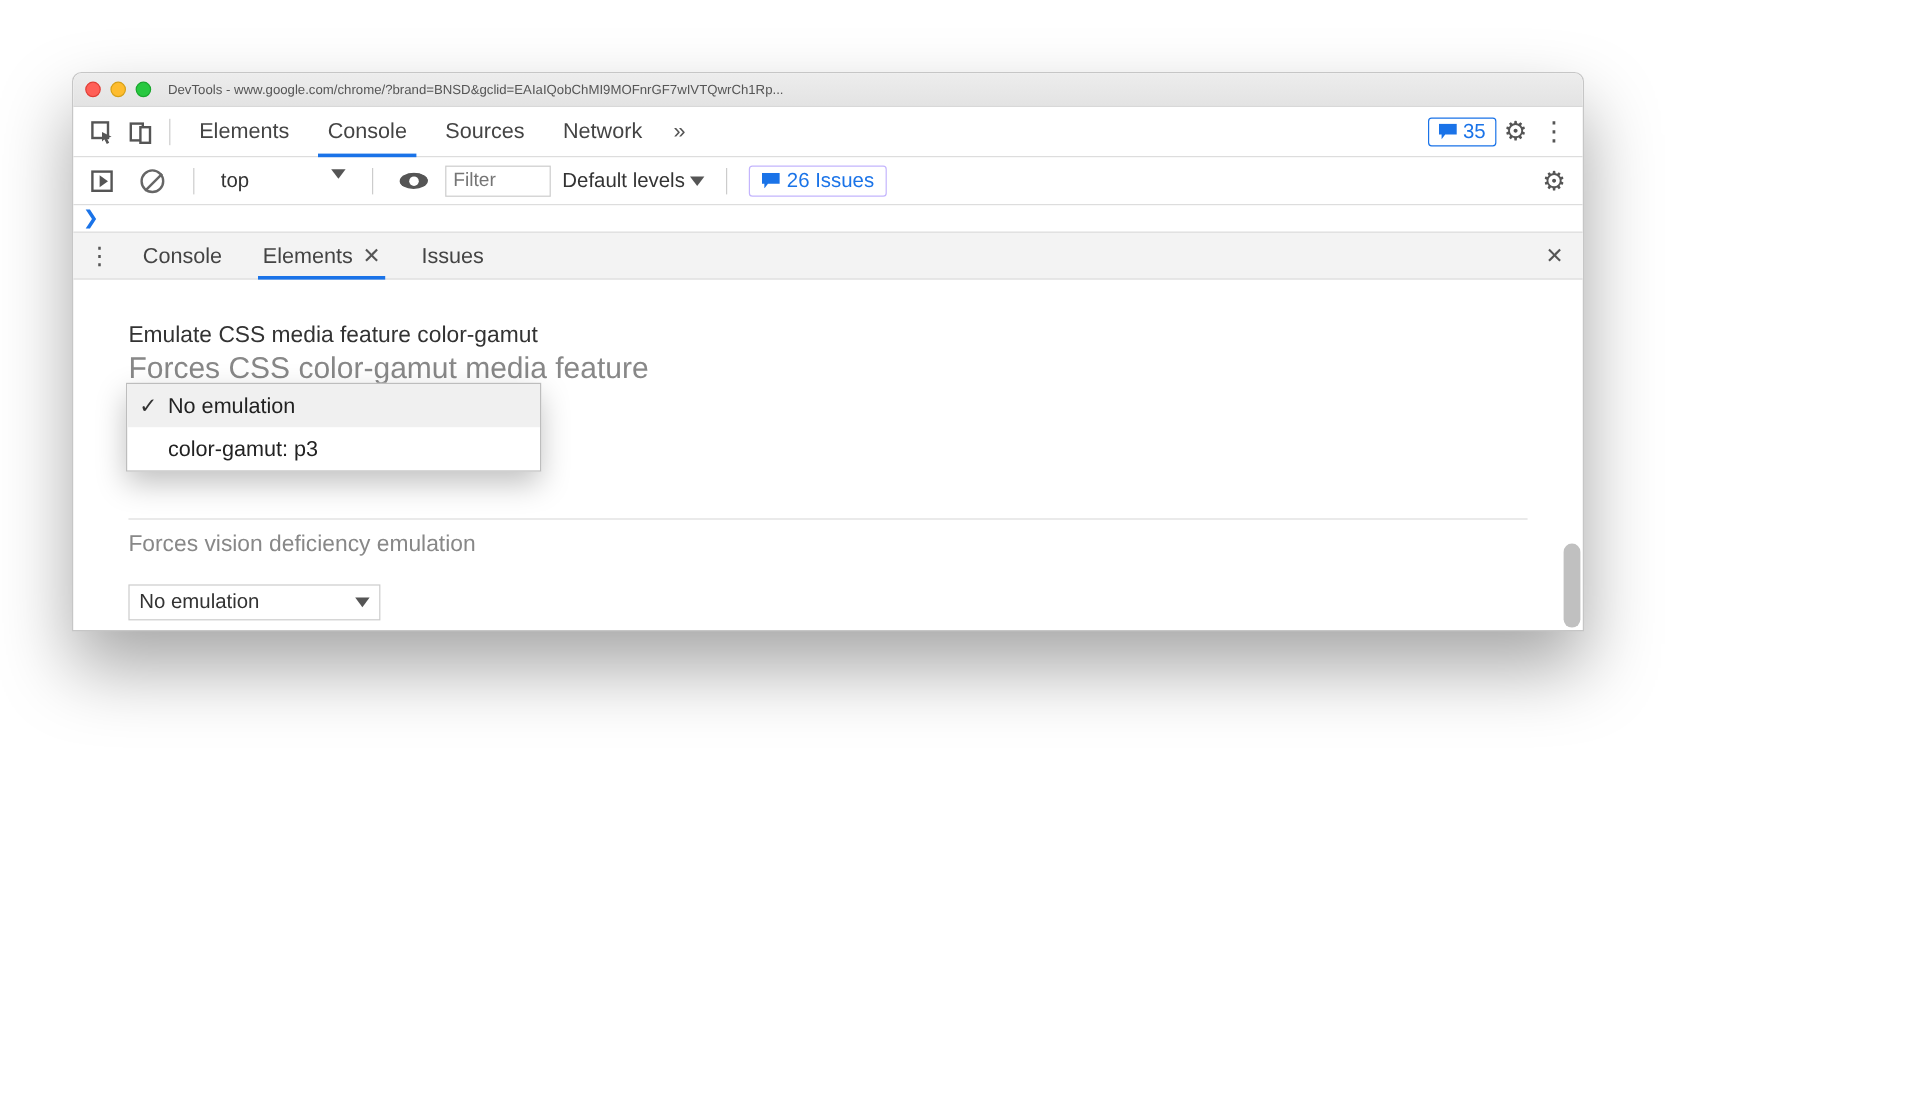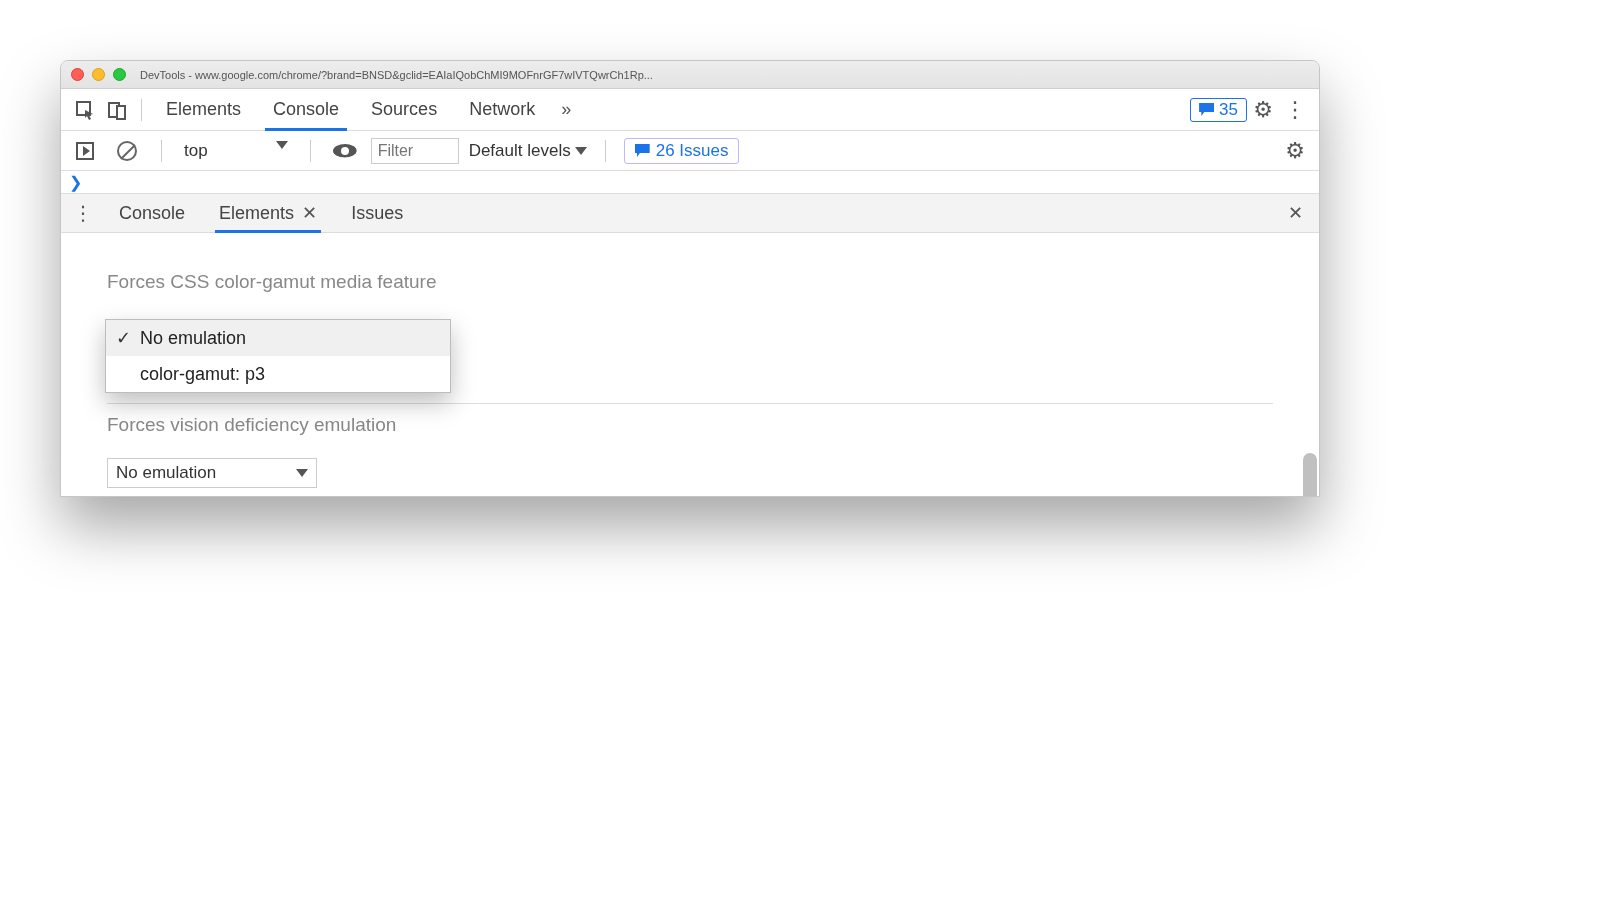--- a/index.html
+++ b/index.html
@@ -208,21 +208,21 @@
   
   .panel-body {
     padding: 36px 46px 8px;
     position:relative;
   }
   .section-title {
     font-size: 19px;
     color:#333;
   }
   .section-desc {
-    font-size: 19px;
+    font-size: 25px;
     color:#888;
     margin-top: 2px;
   }
   .select-box {
     margin-top: 26px;
     border:1px solid #ccc;
     width: 210px; height: 30px;
     display:flex;align-items:center;
     padding:0 8px;
     font-size:17px;
@@ -355,20 +355,21 @@
       <span>Elements</span>
       <span class="close-x">✕</span>
     </div>
     <div class="drawer-tab">Issues</div>
     <div class="spacer"></div>
     <div class="close-x" style="padding:0 10px;">✕</div>
   </div>
 
   <div class="content-wrap">
     <div class="panel-body">
+      <div class="section-title">Emulate CSS media feature color-gamut</div>
       <div class="section-desc">Forces CSS color-gamut media feature</div>
 
       <hr class="sec-divider" style="margin-top:110px;">
       <div class="hidden-text">Forces vision deficiency emulation</div>
 
       <div class="select-box" style="margin-top:22px;">
         <span>No emulation</span>
         <span class="tri-down"></span>
       </div>
     </div>

